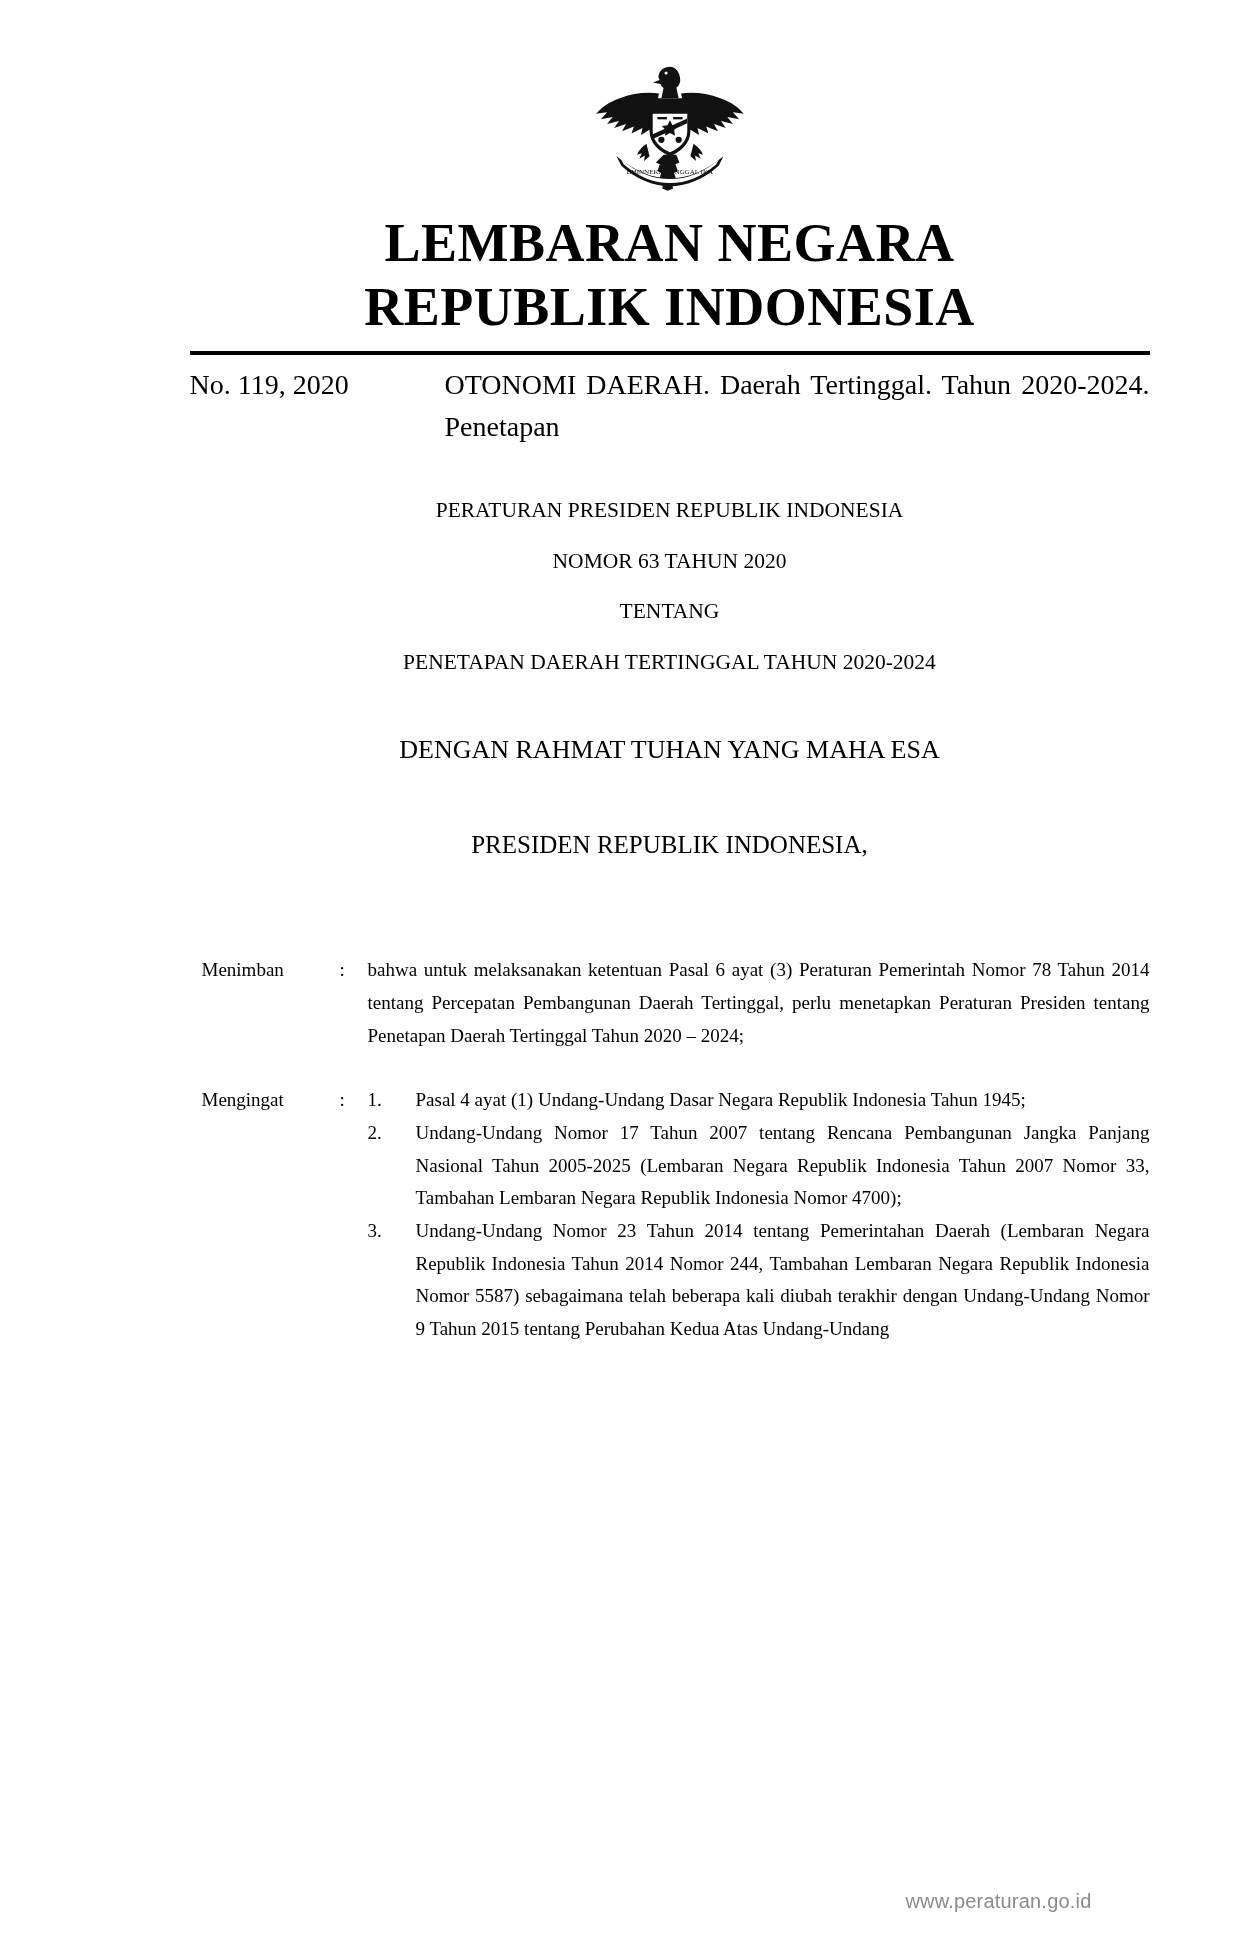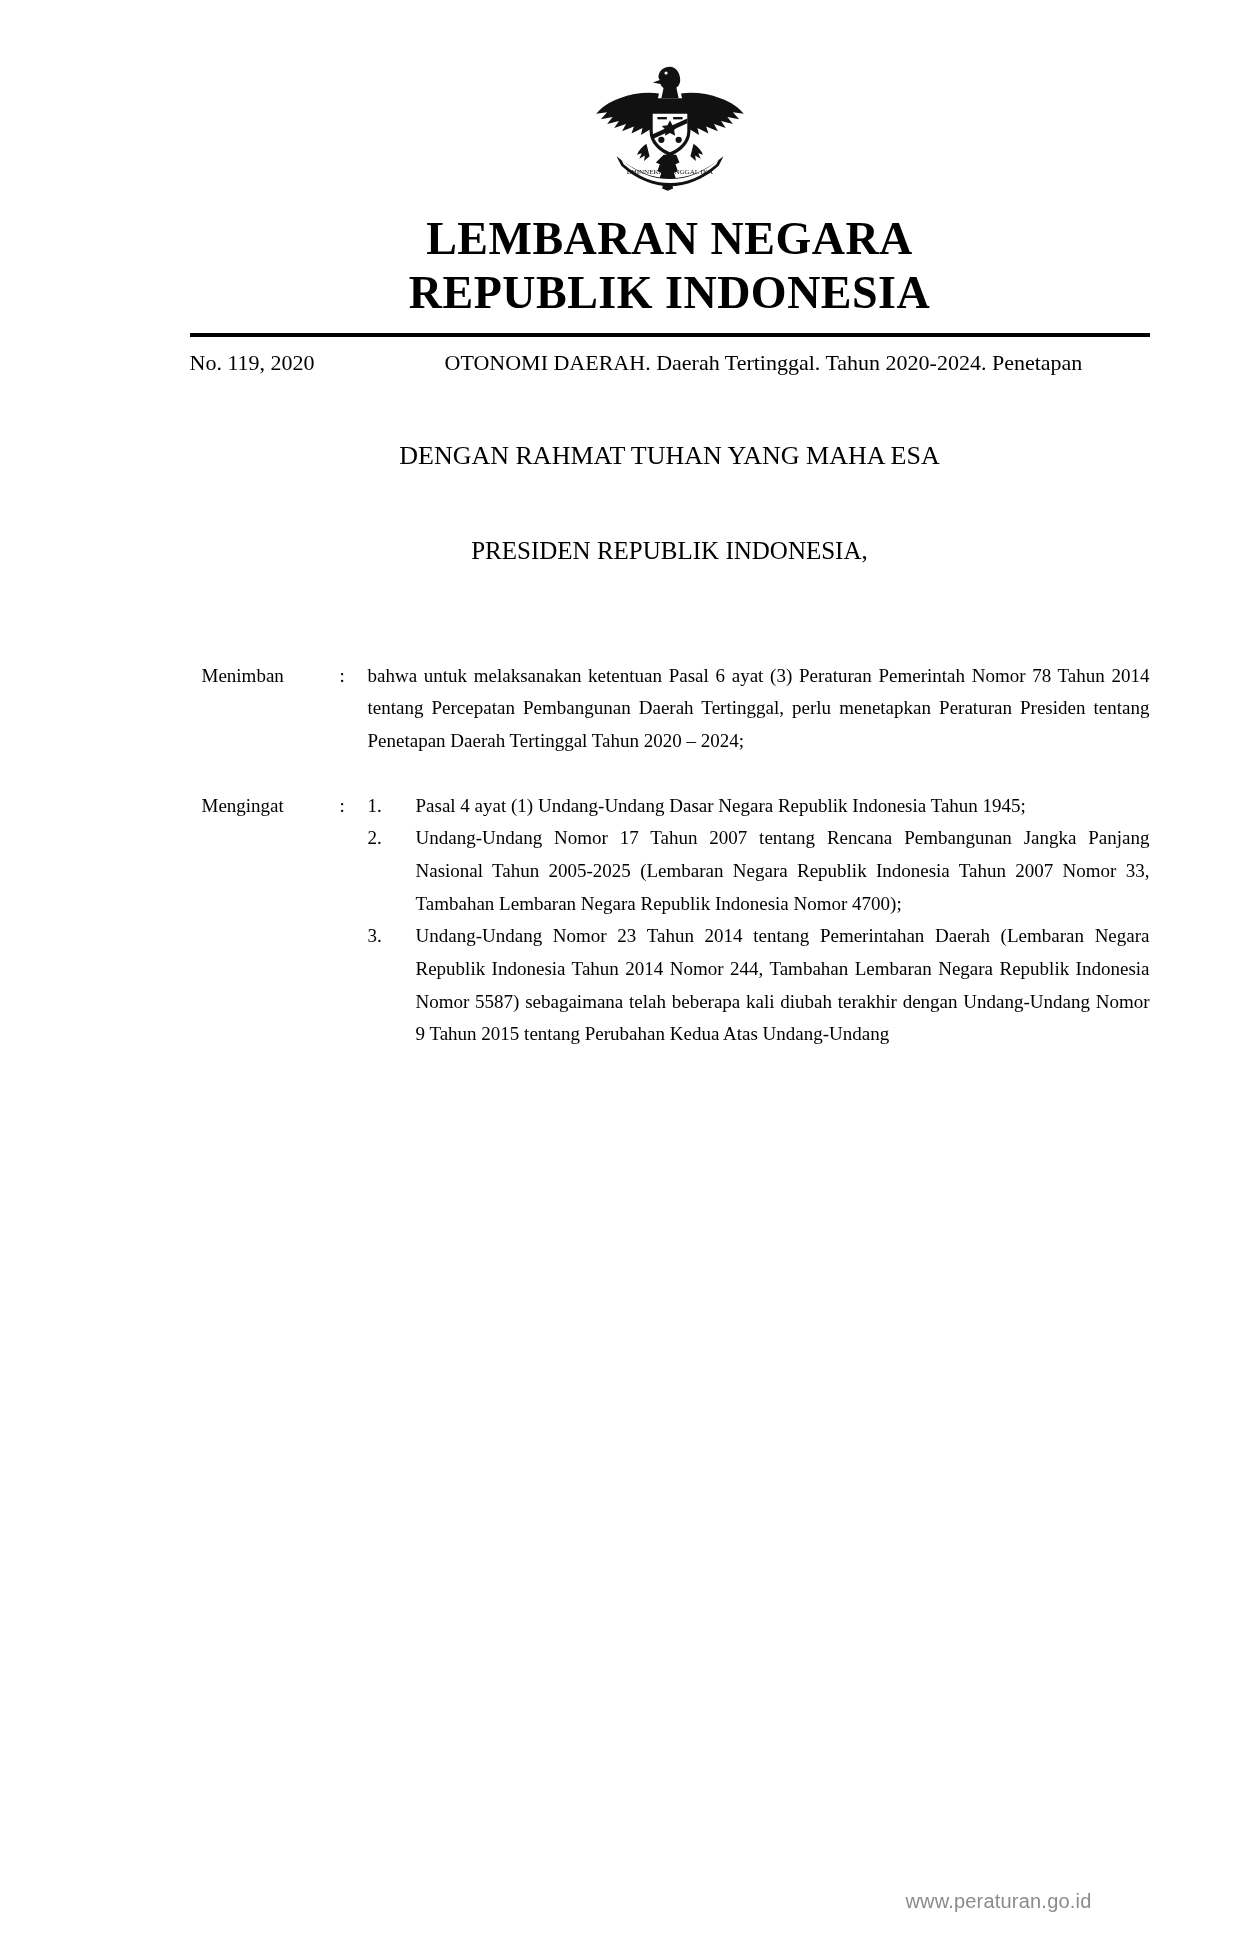--- a/index.html
+++ b/index.html
@@ -36,39 +36,39 @@
   .emblem {
     width: 160px;
     height: 132px;
     display: block;
   }
 
   
   .masthead {
     text-align: center;
     font-weight: bold;
-    font-size: 46px;
+    font-size: 54px;
     line-height: 1.18;
     letter-spacing: 0.5px;
     margin-top: 18px;
   }
   .masthead .line2 {
     display: block;
   }
 
   
   .header-rule {
     border: none;
     border-top: 4px solid #000;
     margin: 12px 0 0 0;
   }
   .docmeta {
     display: flex;
     align-items: flex-start;
-    font-size: 22px;
+    font-size: 28px;
     line-height: 1.5;
     margin-top: 9px;
   }
   .docmeta-no {
     width: 255px;
     flex: 0 0 255px;
     white-space: nowrap;
   }
   .docmeta-subject {
     flex: 1;
@@ -221,20 +221,26 @@
       <span class="line2">REPUBLIK INDONESIA</span>
     </div>
 
     <hr class="header-rule">
 
     <div class="docmeta">
       <div class="docmeta-no">No. 119, 2020</div>
       <div class="docmeta-subject">OTONOMI DAERAH. Daerah Tertinggal. Tahun 2020-2024. Penetapan</div>
     </div>
 
+    <div class="title-block">
+      <div class="tline">PERATURAN PRESIDEN REPUBLIK INDONESIA</div>
+      <div class="tline">NOMOR 63 TAHUN 2020</div>
+      <div class="tline">TENTANG</div>
+      <div class="tline">PENETAPAN DAERAH TERTINGGAL TAHUN 2020-2024</div>
+    </div>
 
     <div class="invocation">DENGAN RAHMAT TUHAN YANG MAHA ESA</div>
 
     <div class="signatory">PRESIDEN REPUBLIK INDONESIA,</div>
 
     <div class="clauses">
 
       <div class="clause">
         <div class="clause-label">Menimban</div>
         <div class="clause-colon">:</div>

